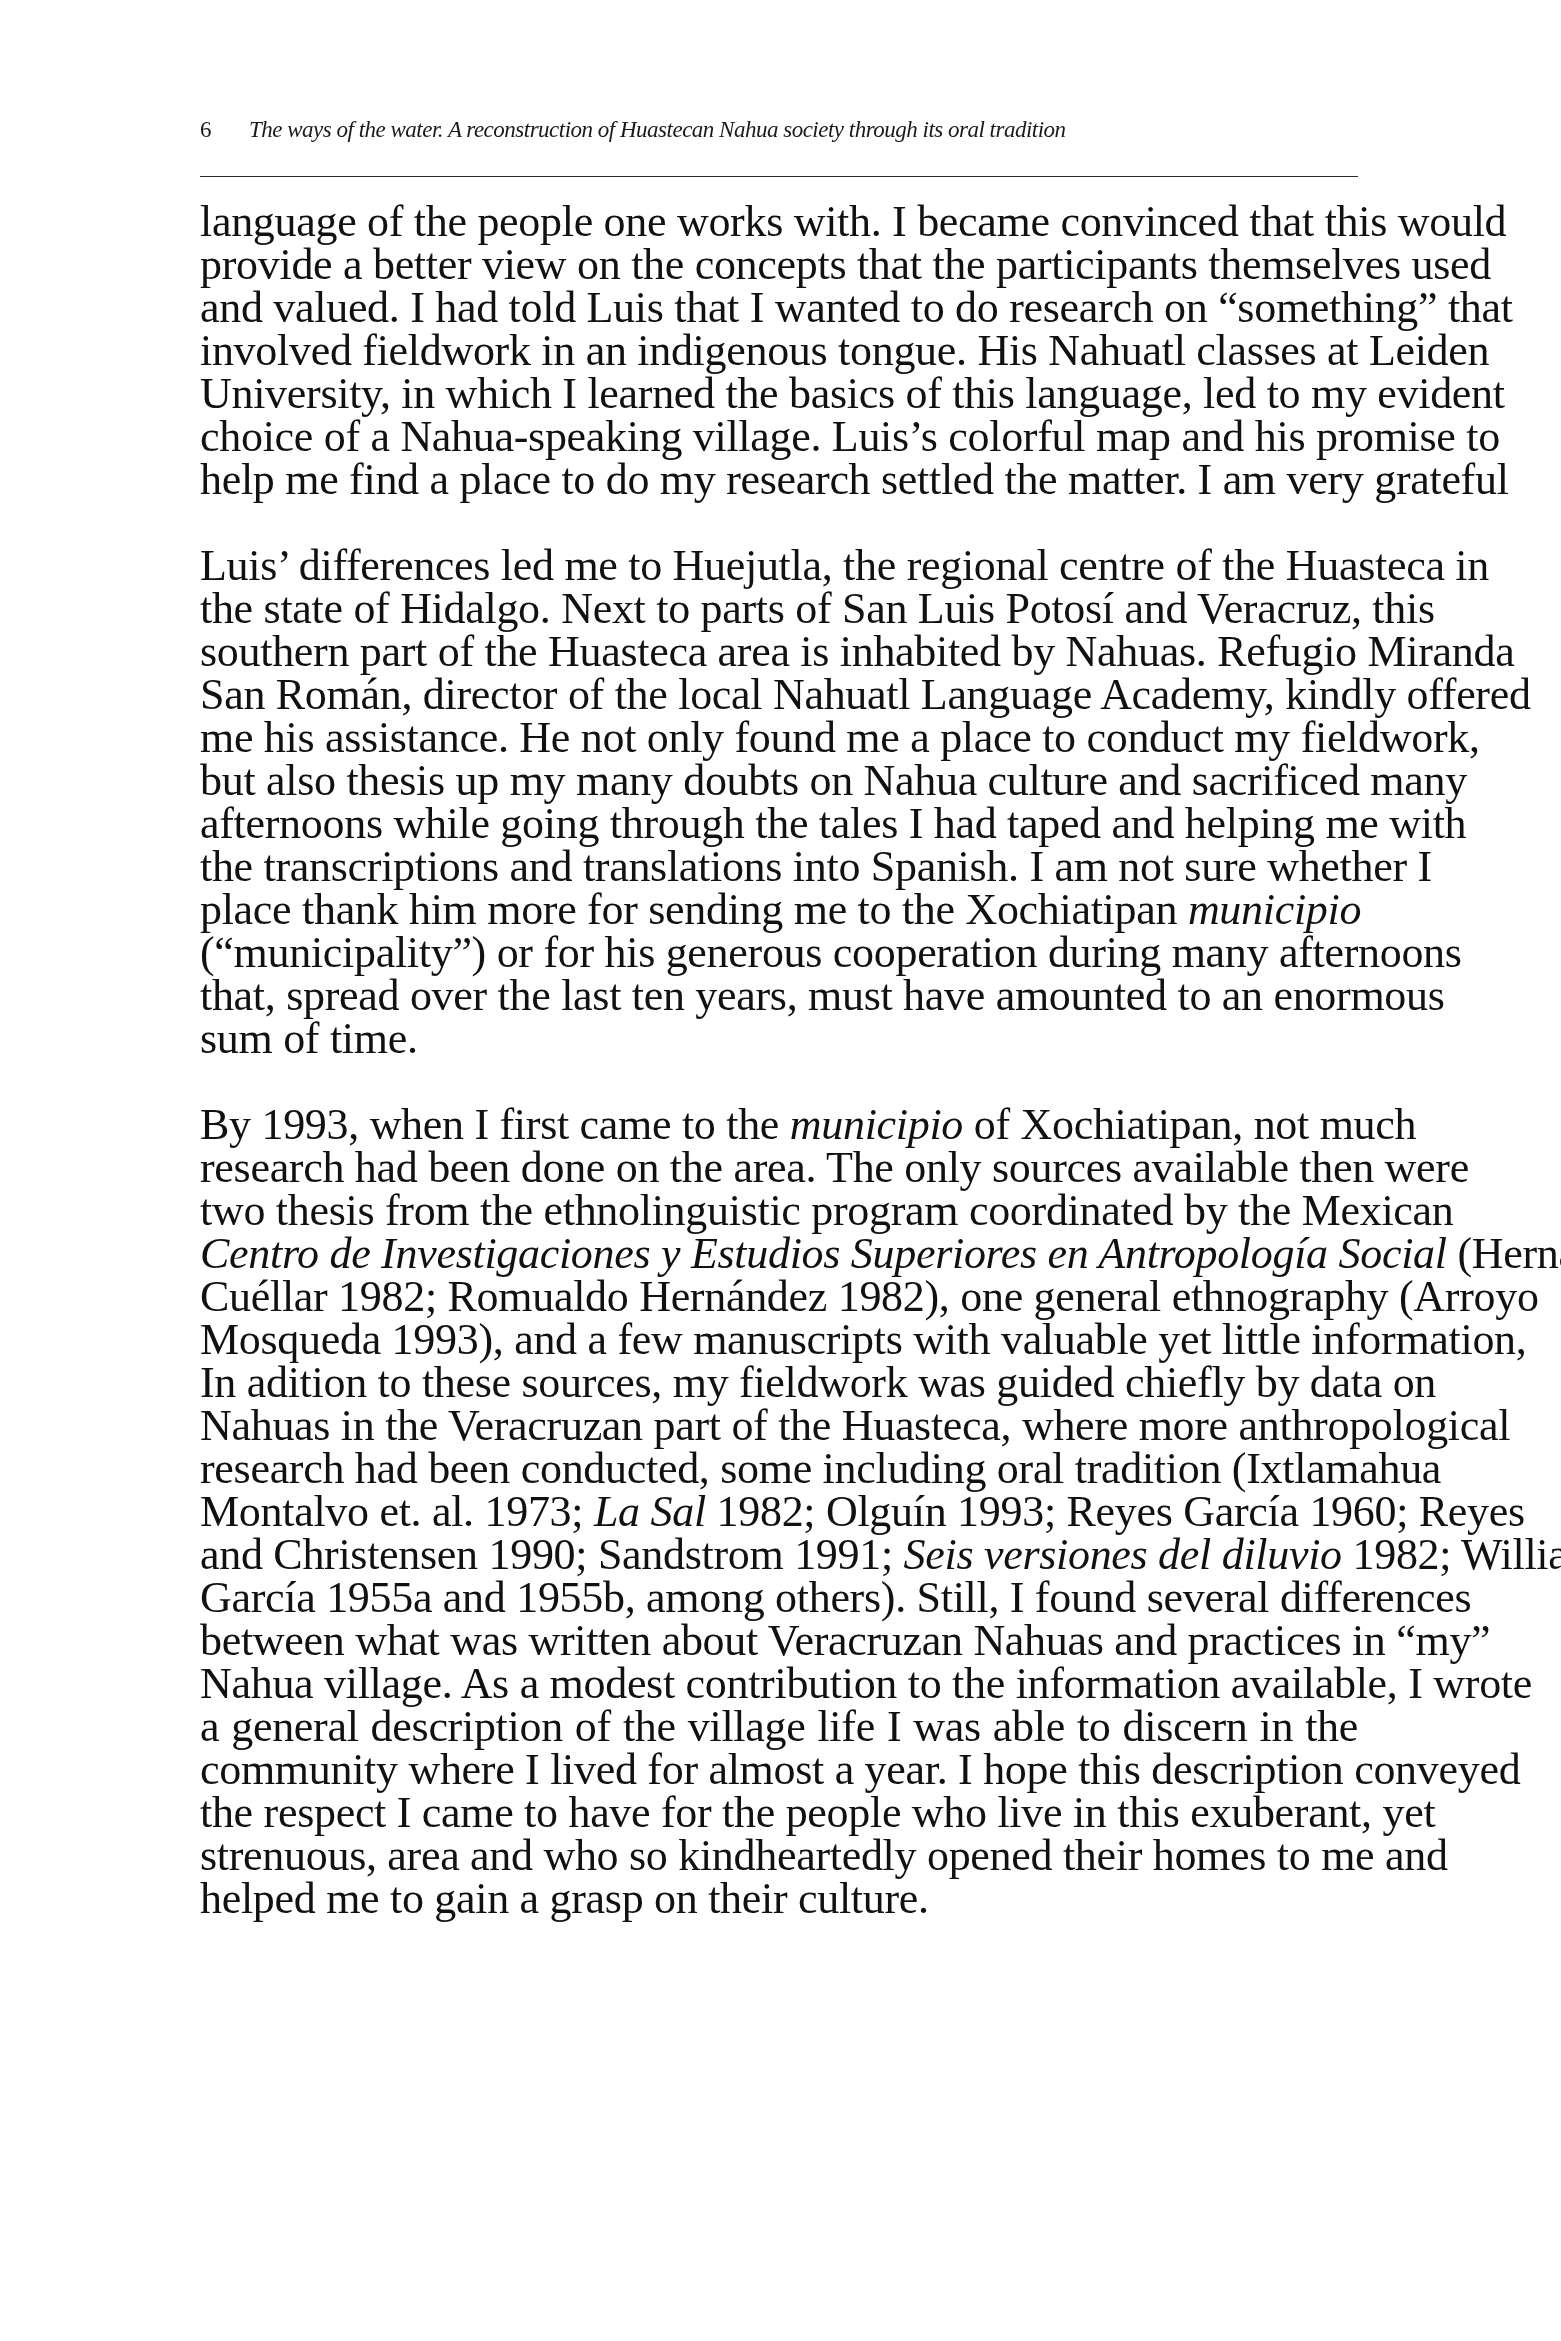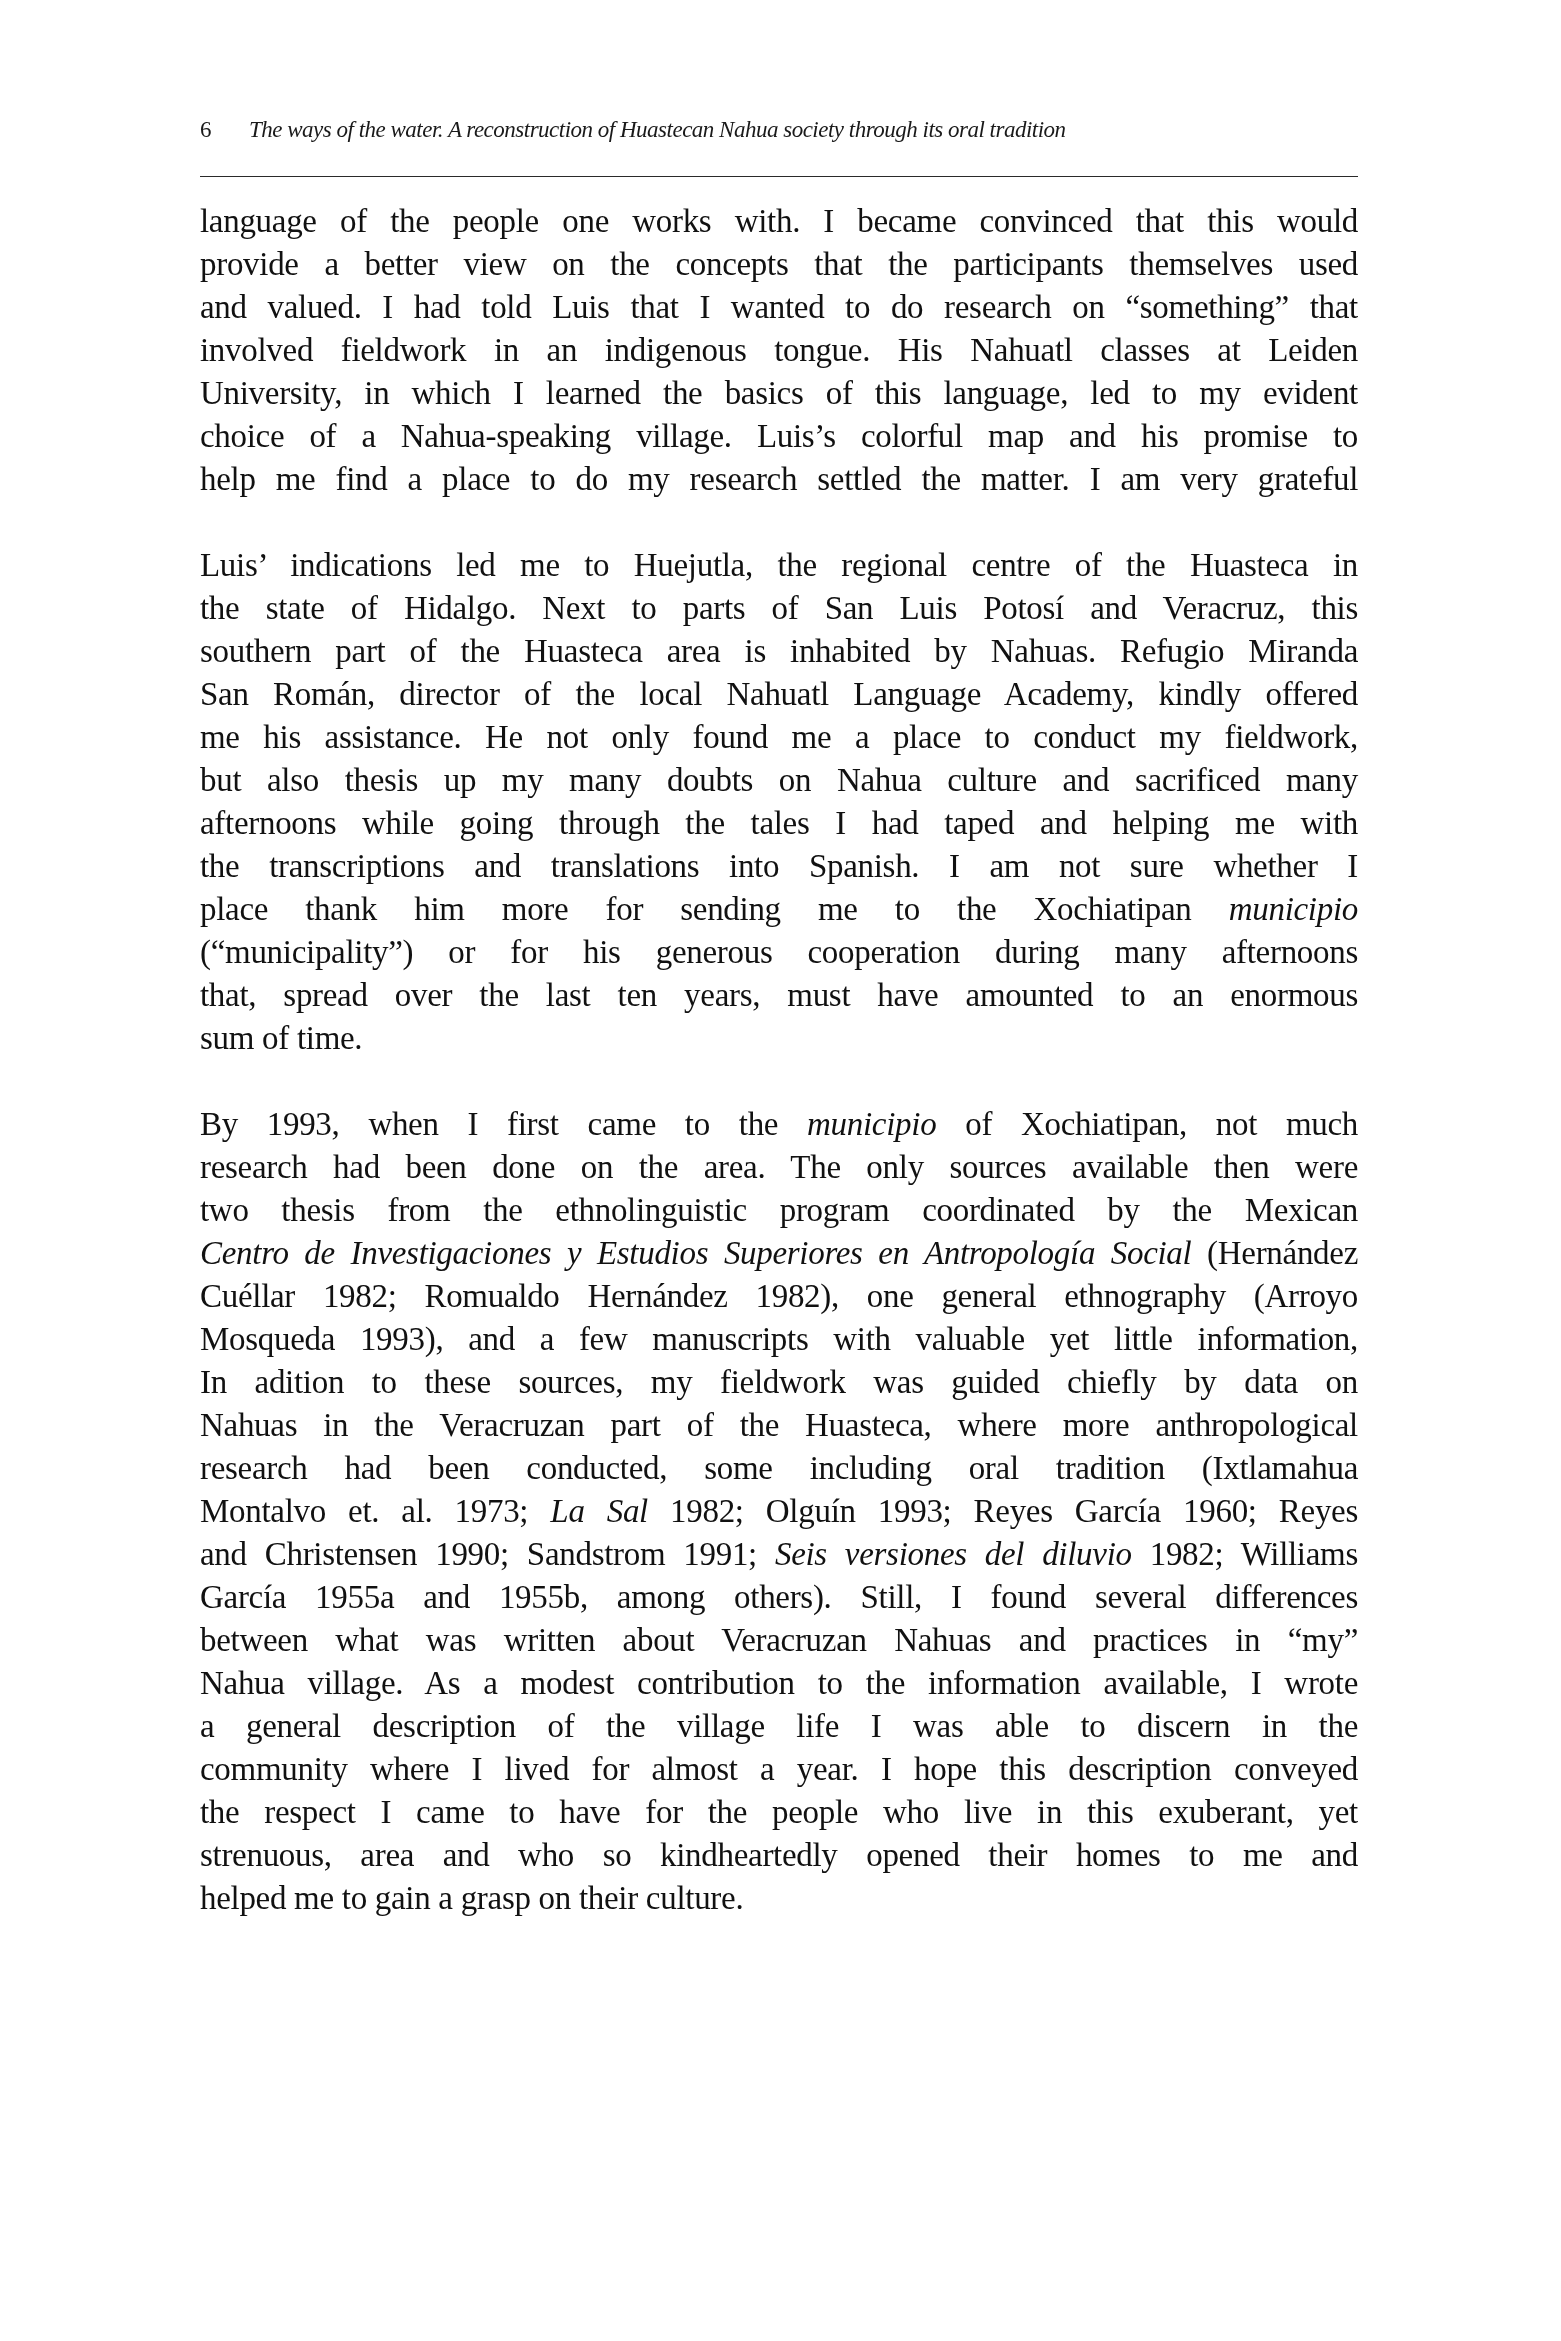--- a/index.html
+++ b/index.html
@@ -12,21 +12,21 @@
   }
   .running-head .pnum { display: inline-block; width: 49px; font-style: normal; }
   .running-head .title { font-style: italic; letter-spacing: -0.5px; }
   .rule {
     position: absolute; left: 200px; top: 176px; width: 1158px; height: 0;
     border-top: 1.7px solid #2a2a2a;
   }
   .body {
     position: absolute; left: 200px; top: 200px; width: 1158px;
     font-family: "Liberation Serif", "DejaVu Serif", serif;
-    font-size: 33px; color: #111; letter-spacing: -0.3px;
+    font-size: 44px; color: #111; letter-spacing: -0.3px;
   }
   .para { margin: 0 0 43px 0; }
   .line {
     height: 43px; line-height: 43px; white-space: nowrap;
     text-align: justify; text-align-last: justify; overflow: visible;
   }
   .line.last { text-align-last: left; }
   .line i { font-style: italic; }
 </style>
 </head>
@@ -41,21 +41,21 @@
       <div class="para">
         <div class="line"><span>language of the people one works with. I became convinced that this would</span></div>
         <div class="line"><span>provide a better view on the concepts that the participants themselves used</span></div>
         <div class="line"><span>and valued. I had told Luis that I wanted to do research on “something” that</span></div>
         <div class="line"><span>involved fieldwork in an indigenous tongue. His Nahuatl classes at Leiden</span></div>
         <div class="line"><span>University, in which I learned the basics of this language, led to my evident</span></div>
         <div class="line"><span>choice of a Nahua-speaking village. Luis’s colorful map and his promise to</span></div>
         <div class="line"><span>help me find a place to do my research settled the matter. I am very grateful</span></div>
       </div>
       <div class="para">
-        <div class="line"><span>Luis’ indications led me to Huejutla, the regional centre of the Huasteca in</span></div>
+        <div class="line"><span>Luis’ differences led me to Huejutla, the regional centre of the Huasteca in</span></div>
         <div class="line"><span>the state of Hidalgo. Next to parts of San Luis Potosí and Veracruz, this</span></div>
         <div class="line"><span>southern part of the Huasteca area is inhabited by Nahuas. Refugio Miranda</span></div>
         <div class="line"><span>San Román, director of the local Nahuatl Language Academy, kindly offered</span></div>
         <div class="line"><span>me his assistance. He not only found me a place to conduct my fieldwork,</span></div>
         <div class="line"><span>but also thesis up my many doubts on Nahua culture and sacrificed many</span></div>
         <div class="line"><span>afternoons while going through the tales I had taped and helping me with</span></div>
         <div class="line"><span>the transcriptions and translations into Spanish. I am not sure whether I</span></div>
         <div class="line"><span>place thank him more for sending me to the Xochiatipan </span><i>municipio</i></div>
         <div class="line"><span>(“municipality”) or for his generous cooperation during many afternoons</span></div>
         <div class="line"><span>that, spread over the last ten years, must have amounted to an enormous</span></div>

